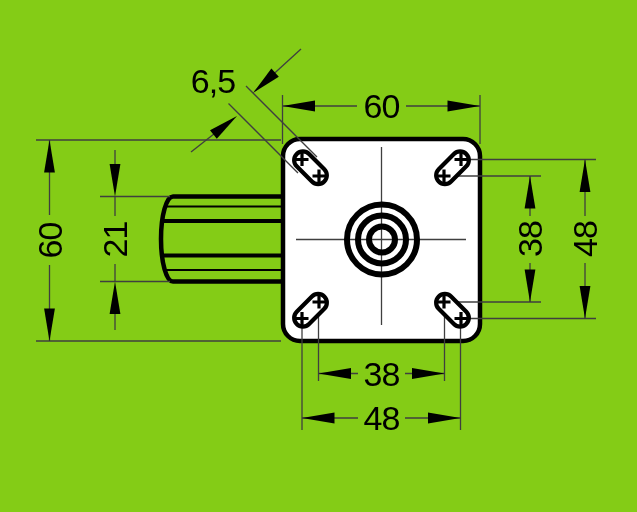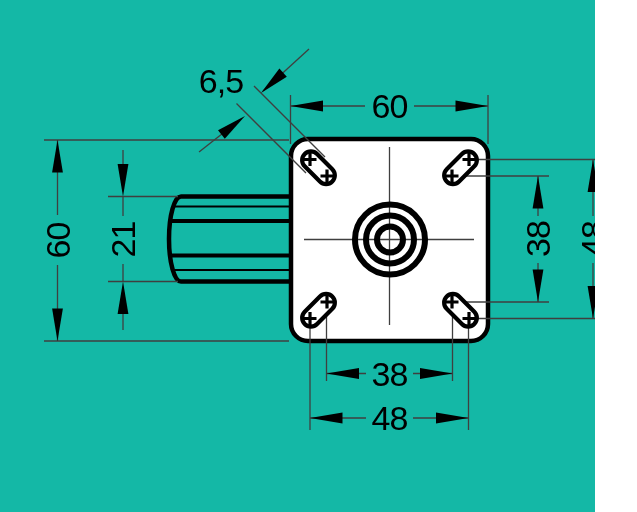--- a/index.html
+++ b/index.html
@@ -2,25 +2,24 @@
 <html><head>
 <meta charset="utf-8">
 <style>
   html, body {
     margin: 0;
     padding: 0;
     background: #ffffff;
   }
   .canvas {
     position: relative;
-    width: 587px;
+    width: 637px;
     height: 512px;
-    background: #14b8a6;
+    background: #84cc16;
     overflow: hidden;
-    padding-left: 8px;
   }
   svg { display: block; }
   .thick {
     fill: none;
     stroke: #000000;
     stroke-width: 4.5;
     stroke-linecap: round;
   }
   .slot {
     fill: #ffffff;

